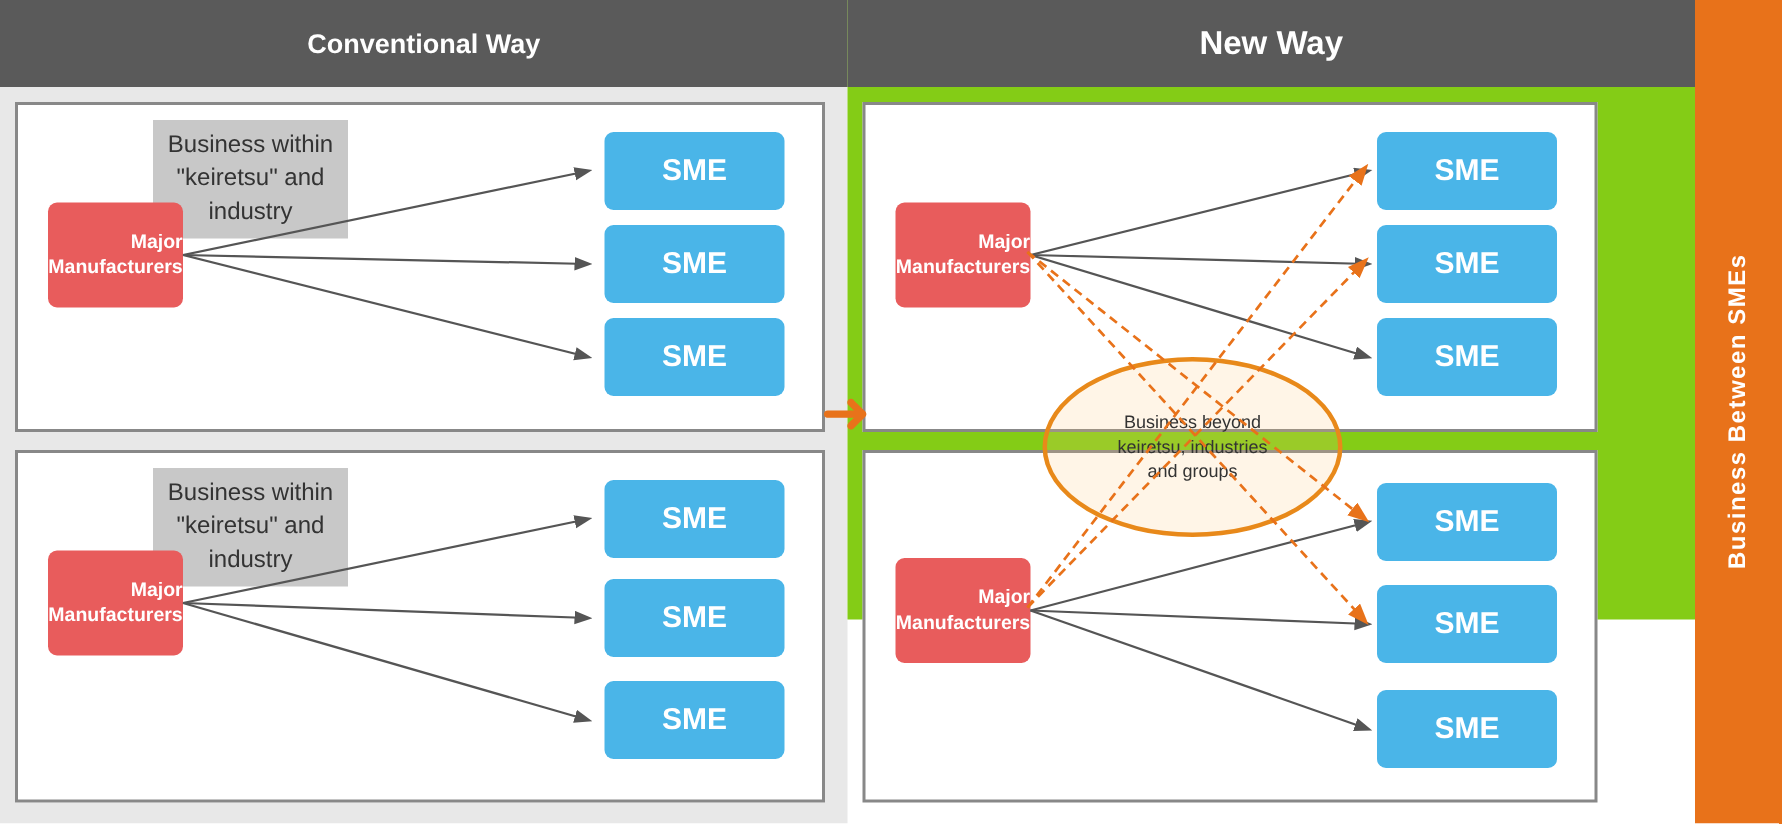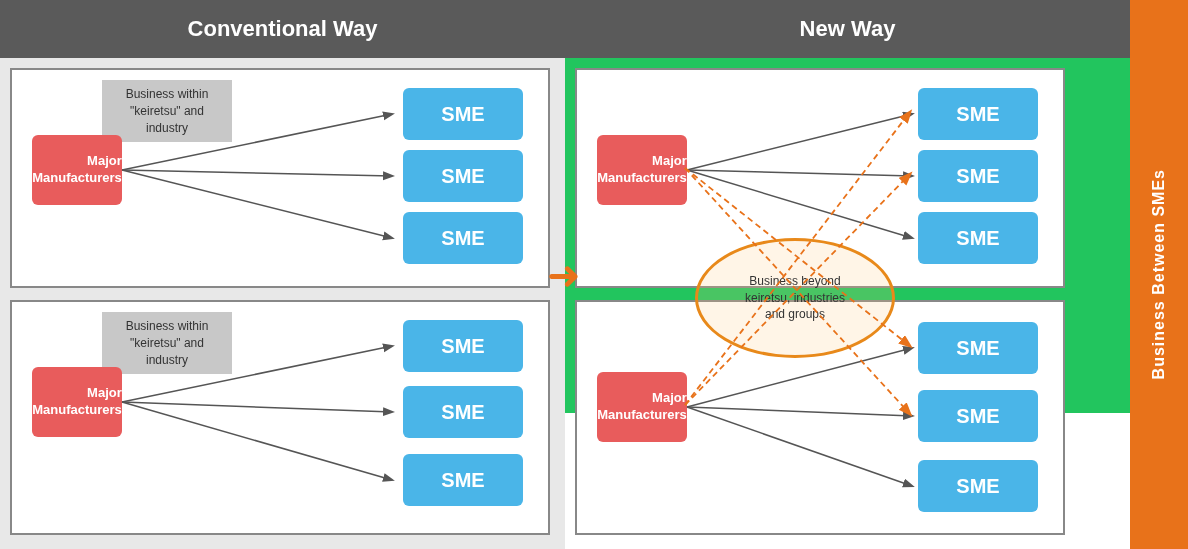--- a/index.html
+++ b/index.html
@@ -25,34 +25,34 @@
       height: 549px;
       background: #e8e8e8;
       position: relative;
       flex-shrink: 0;
     }
 
     .left-header {
       background: #5a5a5a;
       color: #fff;
       text-align: center;
-      font-size: 22px;
+      font-size: 18px;
       font-weight: bold;
       padding: 14px 0;
       height: 58px;
       display: flex;
       align-items: center;
       justify-content: center;
     }
 
     
     .right-side {
       width: 565px;
       height: 413px;
-      background: #22c55e;
+      background: #84cc16;
       position: relative;
       flex-shrink: 0;
     }
 
     .right-header {
       background: #5a5a5a;
       color: #fff;
       text-align: center;
       font-size: 22px;
       font-weight: bold;
@@ -145,21 +145,21 @@
       width: 90px;
       height: 70px;
       position: absolute;
       line-height: 1.3;
     }
 
     
     .info-box {
       background: #c8c8c8;
       color: #333;
-      font-size: 12px;
+      font-size: 16px;
       padding: 6px 8px;
       position: absolute;
       text-align: center;
       line-height: 1.4;
     }
 
     
     .arrow-svg {
       position: absolute;
       top: 0;

